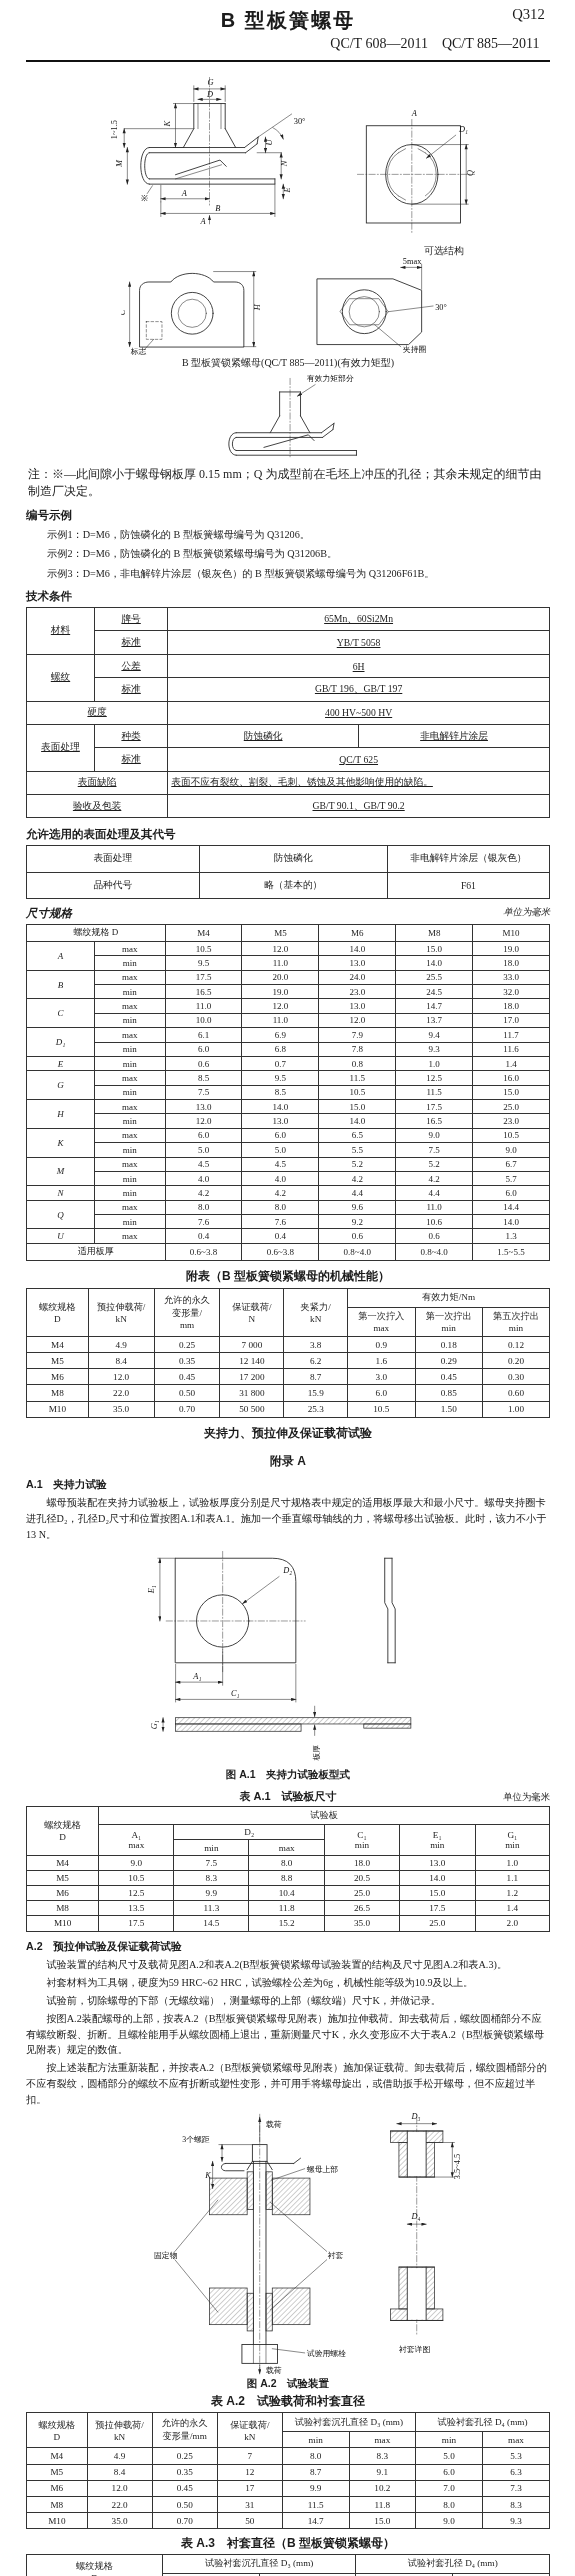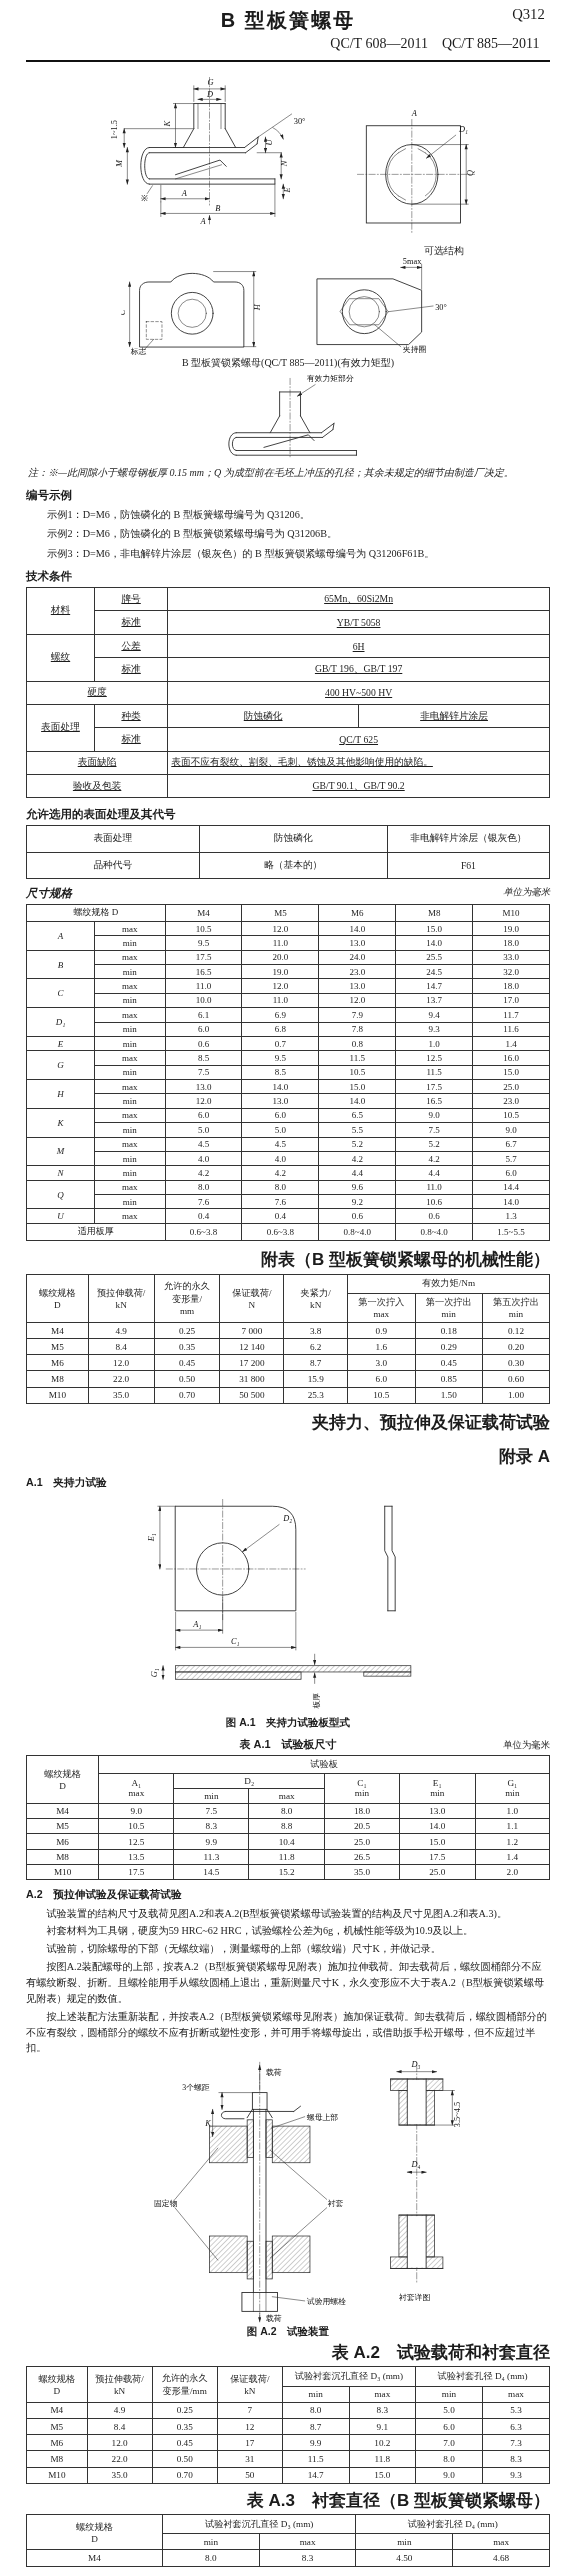--- a/index.html
+++ b/index.html
@@ -24,25 +24,25 @@
   svg .it{font-style:italic;}
   svg .cjk{font-size:15px;}
   .draw line,.draw path,.draw rect,.draw circle,.draw ellipse,.draw polyline{stroke:#2b2b2b;fill:none;stroke-width:1.7;stroke-linecap:round;}
   .draw .thin{stroke-width:1.05;}
   .draw .dim{stroke-width:1.05;}
   .draw .cl{stroke-width:0.9;stroke-dasharray:12 4 2 4;}
   .draw .dash{stroke-width:1;stroke-dasharray:5 4;}
   .draw .hfill{fill:url(#hatch);stroke:#2b2b2b;stroke-width:1.4;}
   .draw .wfill{fill:#ffffff;stroke:none;}
   
-  .note{font-size:10px;margin:5.2px 0 1px 2.1px;font-style:italic;}
+  .note{font-size:12px;margin:5.2px 0 1px 2.1px;}
   .sec-head{font-size:11.5px;margin:8.4px 0 3.1px 0;}
   .example{font-size:10.2px;margin:5.2px 0 5.2px 21px;}
   .para{font-size:10.2px;line-height:1.55;text-indent:2em;margin:2.1px 0;}
-  .center-head{text-align:right;font-size:17px;margin:7.3px 0 2.1px 0;}
+  .center-head{text-align:center;font-size:12px;margin:7.3px 0 2.1px 0;}
   .unit-row{display:flex;justify-content:space-between;margin:7.3px 0 2.1px 0;font-style:italic;}
   .unit-row .unit{font-size:9.4px;font-weight:normal;font-family:"Liberation Serif",serif;}
   .tab-head-row{position:relative;text-align:center;font-size:11px;margin:7.3px 0 2.1px 0;}
   .tab-head-row .unit{position:absolute;right:0;bottom:0;font-size:9.4px;font-weight:normal;font-family:"Liberation Serif",serif;}
   
   table{border-collapse:collapse;width:100%;table-layout:fixed;}
   table{border:1.3px solid #222;}
   td,th{border:0.7px solid #333;text-align:center;vertical-align:middle;font-size:9.2px;padding:2.1px 2.6px;white-space:pre-line;font-weight:normal;}
   td.left{text-align:left;padding-left:7.3px;}
   td.it{font-style:italic;}
@@ -610,20 +610,21 @@
           <td>10.5</td>
           <td>1.50</td>
           <td>1.00</td>
         </tr>
       </tbody>
   </table>
 
   <div class="center-head hei">夹持力、预拉伸及保证载荷试验</div>
   <div class="center-head hei" style="margin-top:10.5px">附录 A</div>
   <div class="sec-head hei" style="font-size:10.7px">A.1　夹持力试验</div>
+  <p class="para">螺母预装配在夹持力试验板上，试验板厚度分别是尺寸规格表中规定的适用板厚最大和最小尺寸。螺母夹持圈卡进孔径D₂，孔径D₂尺寸和位置按图A.1和表A.1。施加一个垂直螺母轴线的力，将螺母移出试验板。此时，该力不小于13 N。</p>
 
   <div class="figrow">
     <svg class="draw" width="298" height="222" viewBox="0 0 570 424">
       <path d="M70,25 H255 Q300,25 300,70 V225 H70 Z"></path>
       <circle cx="160" cy="145" r="50"></circle>
       <line class="cl" x1="160" y1="12" x2="160" y2="242"></line>
       <line class="cl" x1="52" y1="145" x2="318" y2="145"></line>
       <line class="thin" x1="268" y1="60" x2="198" y2="112" marker-end="url(#arrE)"></line>
       <text class="it" x="276" y="54">D₂</text>
       <line class="thin" x1="70" y1="25" x2="36" y2="25"></line>

